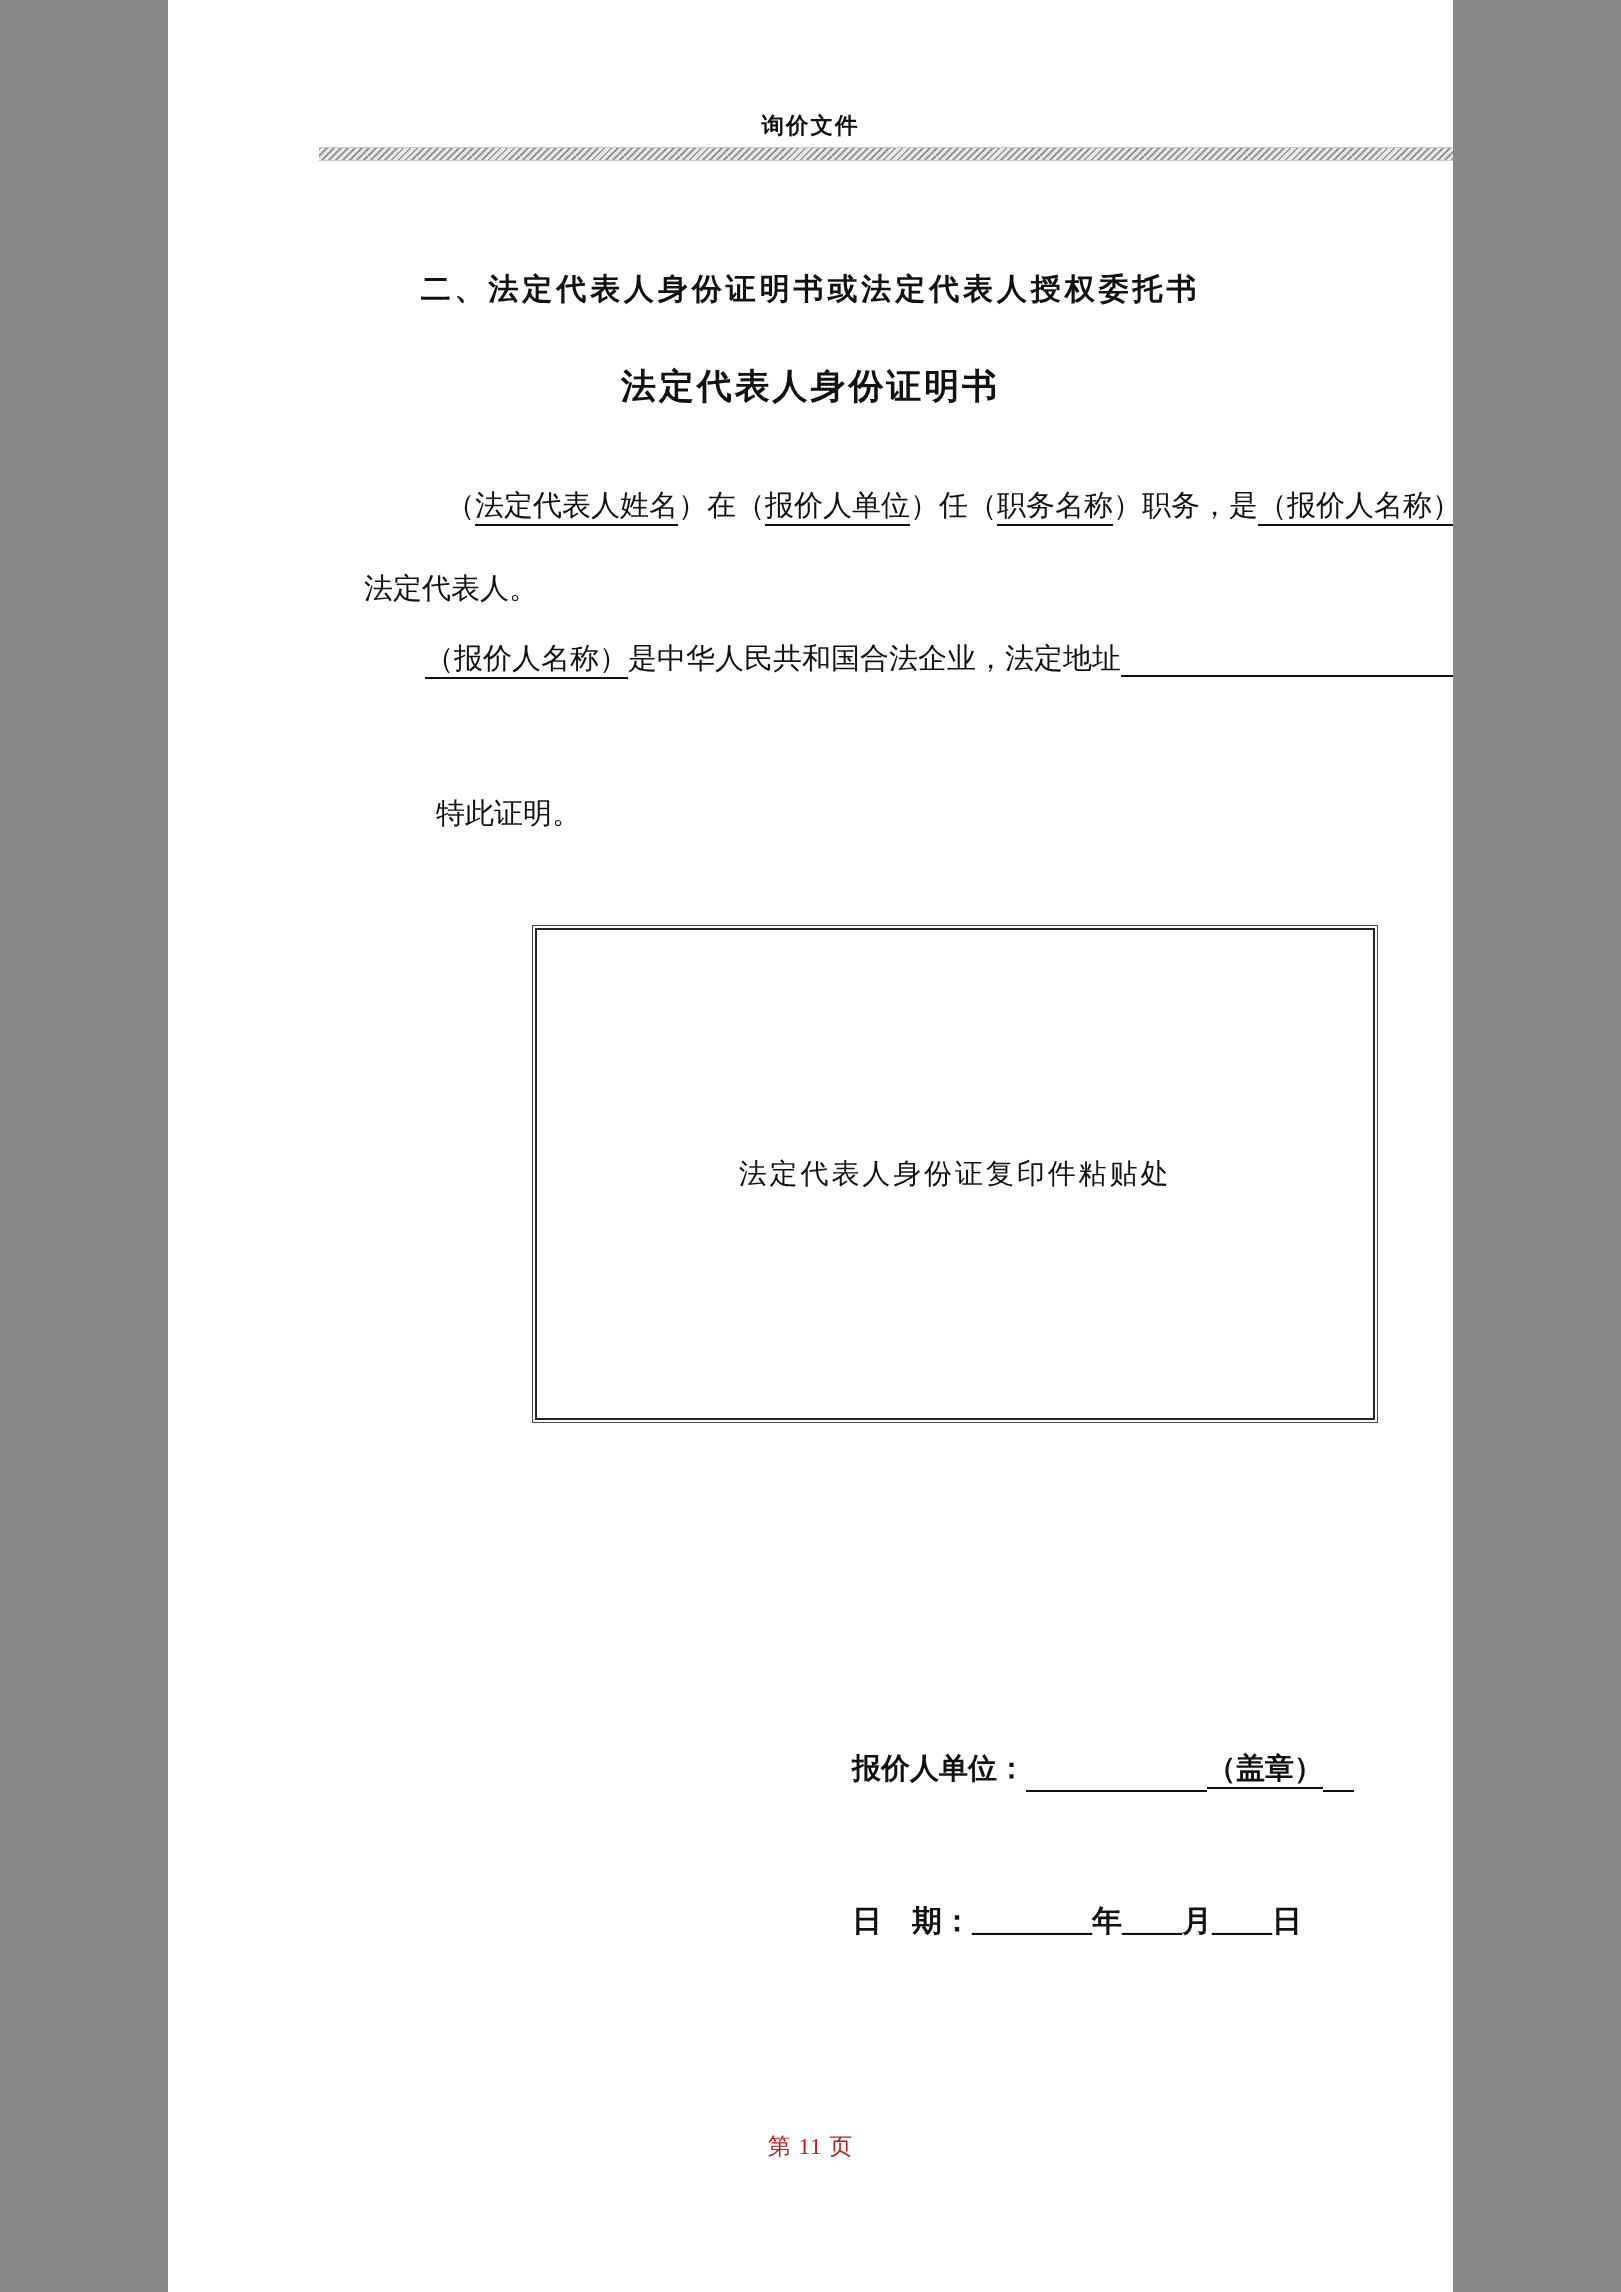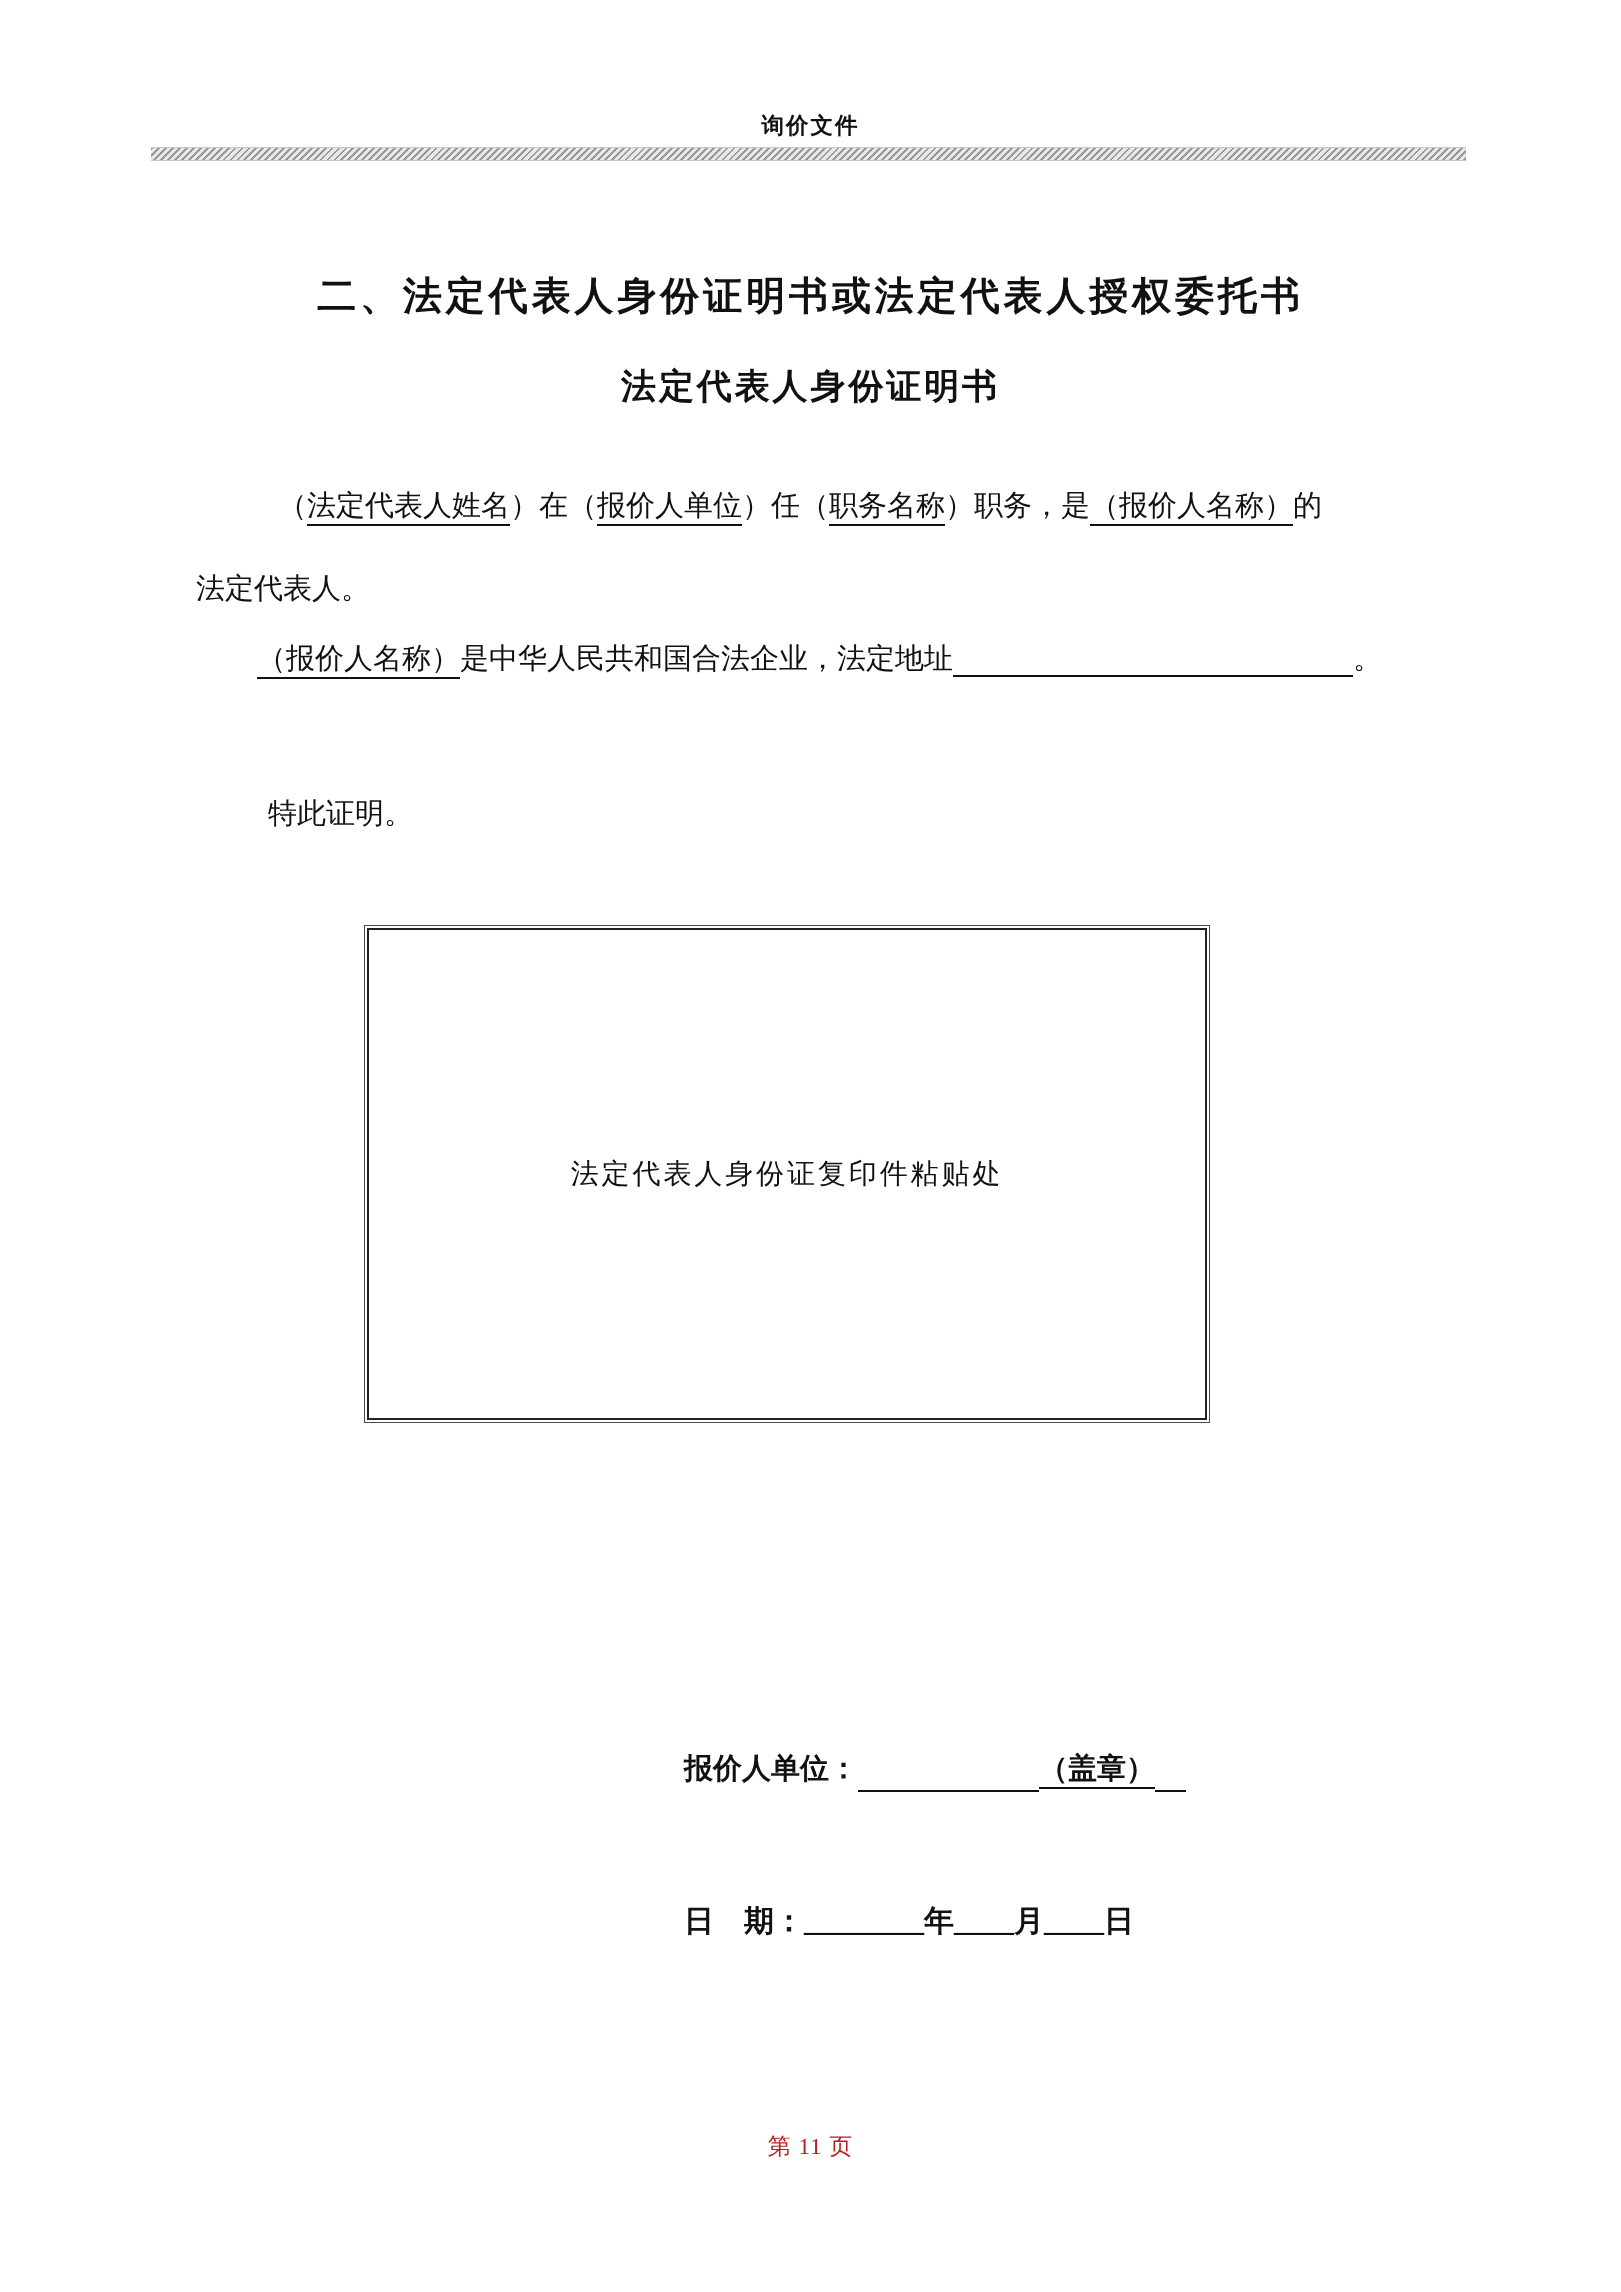--- a/index.html
+++ b/index.html
@@ -1,39 +1,39 @@
 <!DOCTYPE html>
 <html><head>
 <meta charset="utf-8">
 <style>
   html,body { margin:0; padding:0; background:#888; }
   .page {
     position:relative;
-    width:1621px; height:2293px;
+    width:1285px; height:2293px;
     margin:0 auto;
     background:#ffffff;
     color:#111111;
     font-family:"Liberation Serif","DejaVu Serif",serif;
     overflow:hidden;
   }
   .abs { position:absolute; }
   .center { left:0; width:100%; text-align:center; }
 
   .doc-header {
     top:110px; font-size:22.5px; font-weight:bold; letter-spacing:2px;
   }
   .header-band {
     left:151px; top:147px; width:1315px; height:11.8px;
     background:repeating-linear-gradient(135deg,
       #9a9a9a 0px, #9a9a9a 2px, #e8e8e8 2px, #e8e8e8 4.9px);
     border-top:1px solid #c9c9c9; border-bottom:1px solid #c9c9c9;
   }
 
   .title-main {
-    top:269px; font-size:39px; font-weight:bold; letter-spacing:3.9px;
+    top:269px; font-size:30px; font-weight:bold; letter-spacing:3.9px;
   }
   .title-sub {
     top:363px; font-size:35px; font-weight:bold; letter-spacing:2.9px;
   }
 
   .bodytext { font-size:29px; line-height:1.45; }
   .para1-line1 { left:196px; top:484px; width:1264px; padding-left:82px; }
   .para1-line2 { left:196px; top:567px; width:1264px; }
   .para2       { left:196px; top:637px; width:1274px; padding-left:61px; }
   .certify     { left:196px; top:792px; width:784px;  padding-left:72px; }

